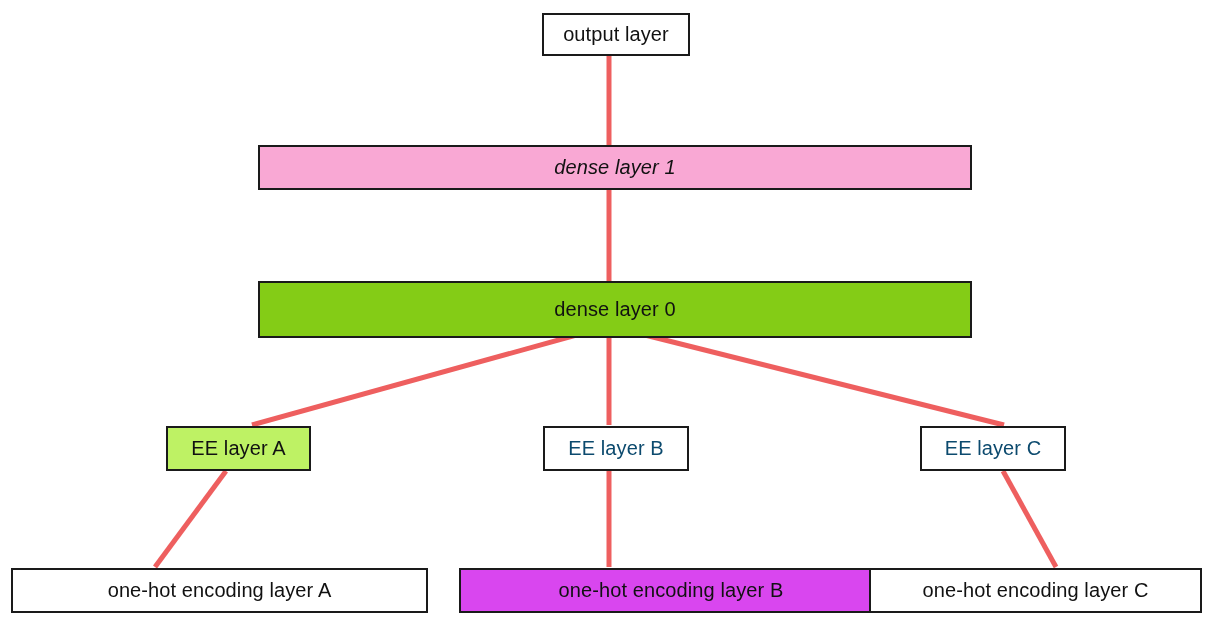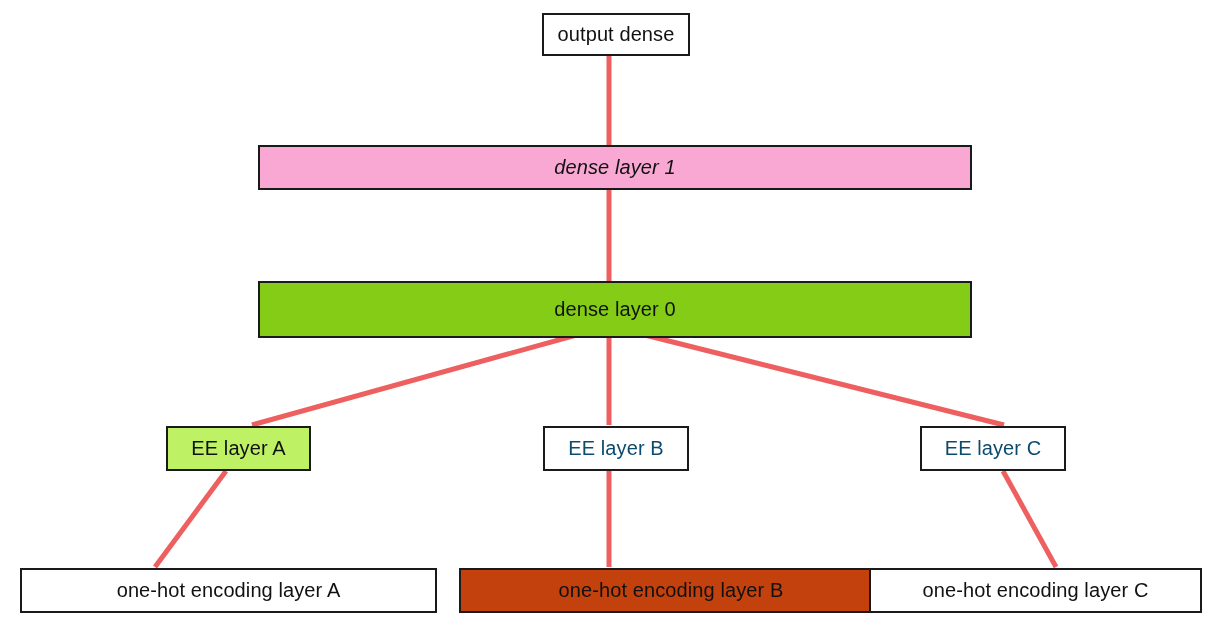--- a/index.html
+++ b/index.html
@@ -55,41 +55,41 @@
       <line x1="252" y1="425" x2="609" y2="326" stroke="#ee5f5f" stroke-width="5" stroke-linecap="butt"></line>
       <line x1="609" y1="425" x2="609" y2="326" stroke="#ee5f5f" stroke-width="5" stroke-linecap="butt"></line>
       <line x1="1004" y1="425" x2="609" y2="326" stroke="#ee5f5f" stroke-width="5" stroke-linecap="butt"></line>
       <line x1="155" y1="567" x2="226" y2="471" stroke="#ee5f5f" stroke-width="5" stroke-linecap="butt"></line>
       <line x1="609" y1="567" x2="609" y2="471" stroke="#ee5f5f" stroke-width="5" stroke-linecap="butt"></line>
       <line x1="1056" y1="567" x2="1003" y2="471" stroke="#ee5f5f" stroke-width="5" stroke-linecap="butt"></line>
     </svg>
 
   <div id="node-layer">
       <div class="node-box" style="left: 542px; top: 13px; width: 148px; height: 43px; border-color: rgb(26, 26, 26); background: rgb(255, 255, 255); color: rgb(17, 17, 17);">
-        <span class="node-label">output dense</span>
+        <span class="node-label">output layer</span>
       </div>
       <div class="node-box" style="left: 258px; top: 145px; width: 714px; height: 45px; border-color: rgb(26, 26, 26); background: #f9a8d4; color: rgb(17, 17, 17); font-style: italic;">
         <span class="node-label">dense layer 1</span>
       </div>
       <div class="node-box" style="left: 258px; top: 281px; width: 714px; height: 57px; border-color: rgb(26, 26, 26); background: #84cc16; color: rgb(17, 17, 17); text-align: right;">
         <span class="node-label">dense layer 0</span>
       </div>
       <div class="node-box" style="left: 166px; top: 426px; width: 145px; height: 45px; border-color: rgb(26, 26, 26); background: #bef264; color: rgb(17, 17, 17);">
         <span class="node-label">EE layer A</span>
       </div>
       <div class="node-box" style="left: 543px; top: 426px; width: 146px; height: 45px; border-color: rgb(26, 26, 26); background: rgb(255, 255, 255); color: #0c4a6e;">
         <span class="node-label">EE layer B</span>
       </div>
       <div class="node-box" style="left: 920px; top: 426px; width: 146px; height: 45px; border-color: rgb(26, 26, 26); background: rgb(255, 255, 255); color: #0c4a6e;">
         <span class="node-label">EE layer C</span>
       </div>
-      <div class="node-box" style="left: 20px; top: 568px; width: 417px; height: 45px; border-color: rgb(26, 26, 26); background: rgb(255, 255, 255); color: rgb(17, 17, 17);">
+      <div class="node-box" style="left: 11px; top: 568px; width: 417px; height: 45px; border-color: rgb(26, 26, 26); background: rgb(255, 255, 255); color: rgb(17, 17, 17);">
         <span class="node-label">one-hot encoding layer A</span>
       </div>
-      <div class="node-box" style="left: 459px; top: 568px; width: 424px; height: 45px; border-color: rgb(26, 26, 26); background: #c2410c; color: rgb(17, 17, 17);">
+      <div class="node-box" style="left: 459px; top: 568px; width: 424px; height: 45px; border-color: rgb(26, 26, 26); background: #d946ef; color: rgb(17, 17, 17);">
         <span class="node-label">one-hot encoding layer B</span>
       </div>
       <div class="node-box" style="left: 862px; top: 568px; width: 333px; height: 45px; border-color: rgb(26, 26, 26); background: rgb(255, 255, 255); color: rgb(17, 17, 17); margin-left: 7px;">
         <span class="node-label">one-hot encoding layer C</span>
       </div>
     </div>
 
 </div>
 
 </body></html>

